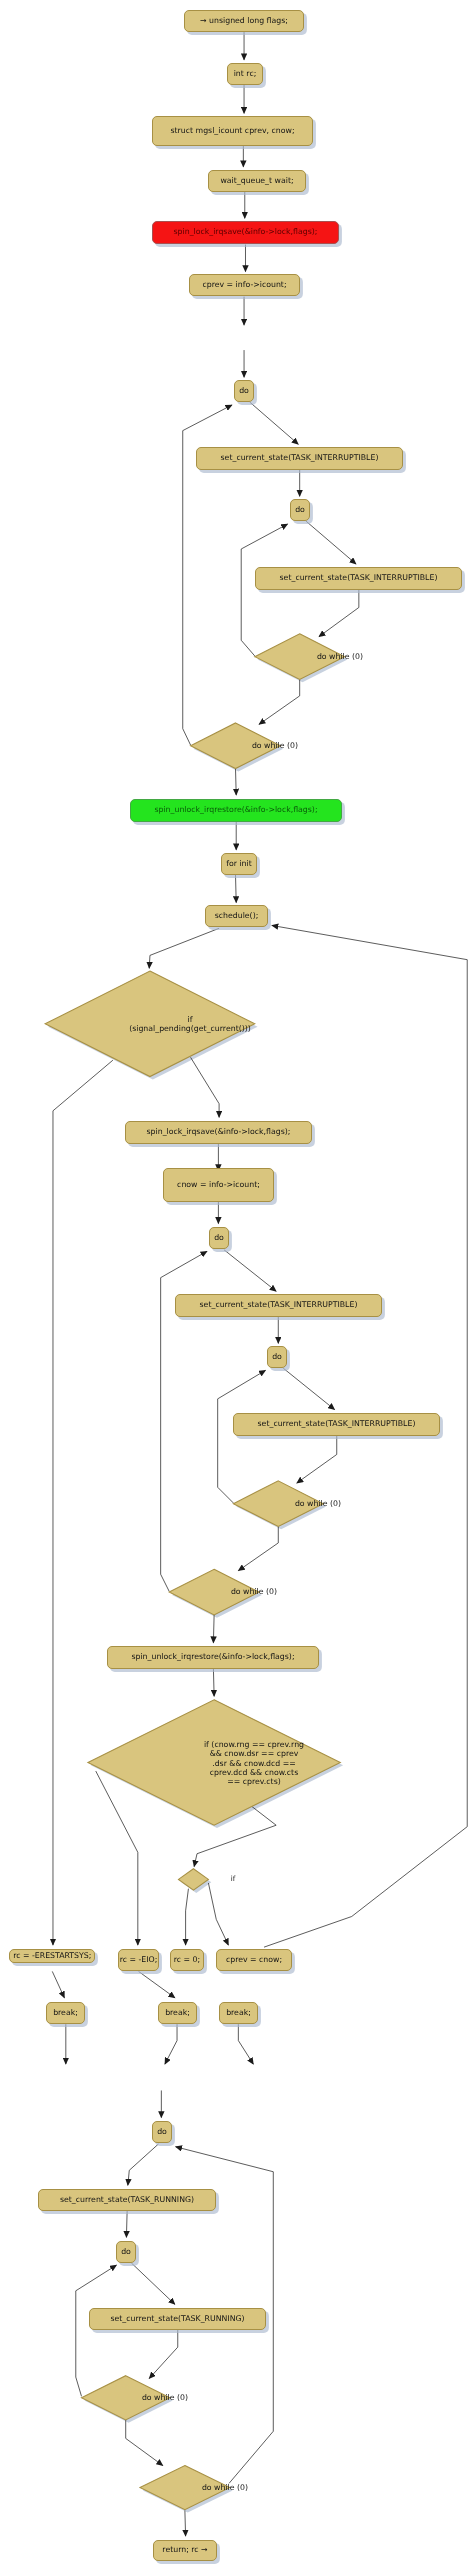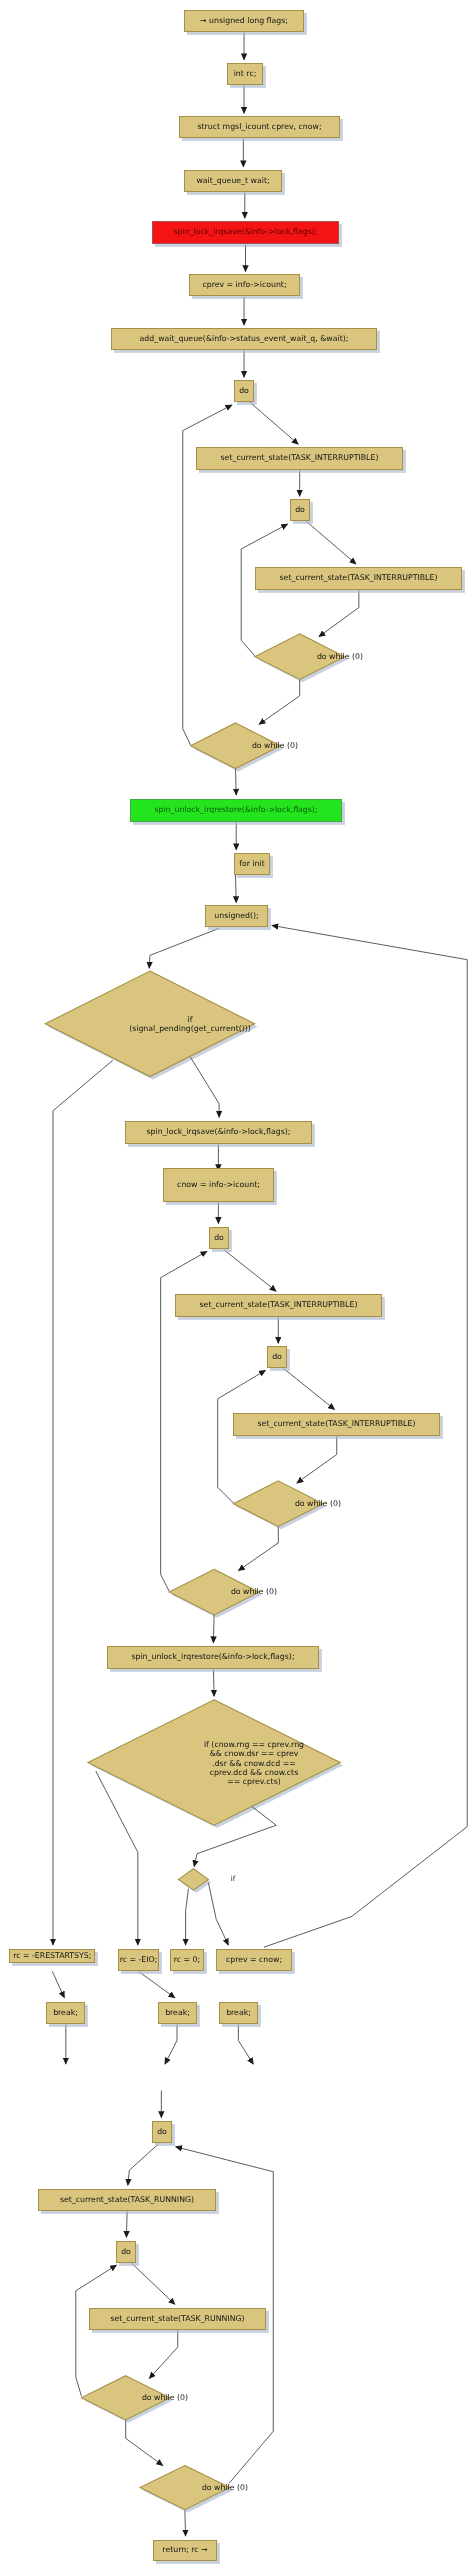--- a/index.html
+++ b/index.html
@@ -6,21 +6,21 @@
   .canvas {
     position:relative; width:476px; height:2576px; background:#ffffff;
     font-family:"DejaVu Sans", "Liberation Sans", sans-serif;
   }
   svg.edges { position:absolute; left:0; top:0; }
   .node {
     position:absolute; box-sizing:border-box;
     display:flex; align-items:center; justify-content:center;
     background:var(--node-fill,#d9c57e);
     border:1.1px solid var(--node-border,#a79044);
-    border-radius:0;
+    border-radius:5px;
     box-shadow:2.9px 2.9px 0 var(--shadow,rgba(170,185,206,.65));
     font-size:7.8px; line-height:8.6px; color:#141414;
     text-align:center; white-space:nowrap;
   }
   .node.red   { background:var(--red-fill,#f51414); color:var(--red-text,#5c0000); border-color:#a85050; }
   .node.green { background:var(--green-fill,#24e41e); color:var(--green-text,#0a5c0a); border-color:#43a843; }
   .dlabel {
     position:absolute; font-size:7.8px; line-height:9.3px; color:#141414;
     text-align:center; white-space:pre-line; pointer-events:none;margin-left:40px;
   }
@@ -111,32 +111,31 @@
       <polygon points="300,2201 363,2233 300,2265 237,2233"></polygon>
       <polygon points="300,2384 477,2472 300,2560 123,2472"></polygon>
       <polygon points="271,2621 292,2636 271,2651 250,2636"></polygon>
       <polygon points="176,3332 238,3363 176,3394 114,3363"></polygon>
       <polygon points="259,3458 322,3489 259,3520 196,3489"></polygon>
     </g>
   </svg>
 
   <div class="node" style="left:184px;top:10px;width:120px;height:22px">→ unsigned long flags;</div>
   <div class="node" style="left:227px;top:63px;width:36px;height:22px">int rc;</div>
-  <div class="node" style="left:179px;top:116px;width:161px;height:22px">struct mgsl_icount cprev, cnow;</div>
-  <div class="node" style="left:184px;top:170px;width:98px;height:22px">wait_queue_t wait;</div>
+  <div class="node" style="left:152px;top:116px;width:161px;height:30px">struct mgsl_icount cprev, cnow;</div>
+  <div class="node" style="left:208px;top:170px;width:98px;height:22px">wait_queue_t wait;</div>
   <div class="node red" style="left:152px;top:221px;width:187px;height:23px">spin_lock_irqsave(&amp;info-&gt;lock,flags);</div>
   <div class="node" style="left:189px;top:274px;width:111px;height:22px">cprev = info-&gt;icount;</div>
-  <div class="node" style="left:111px;top:328px;width:266px;height:22px">add_wait_queue(&amp;info-&gt;status_event_wait_q, &amp;wait);</div>
   <div class="node" style="left:234px;top:380px;width:20px;height:22px">do</div>
   <div class="node" style="left:196px;top:447px;width:207px;height:23px">set_current_state(TASK_INTERRUPTIBLE)</div>
   <div class="node" style="left:290px;top:499px;width:20px;height:22px">do</div>
   <div class="node" style="left:255px;top:567px;width:207px;height:23px">set_current_state(TASK_INTERRUPTIBLE)</div>
   <div class="node green" style="left:130px;top:799px;width:212px;height:23px">spin_unlock_irqrestore(&amp;info-&gt;lock,flags);</div>
-  <div class="node" style="left:234px;top:853px;width:36px;height:22px">for init</div>
-  <div class="node" style="left:205px;top:905px;width:63px;height:22px">unsigned();</div>
+  <div class="node" style="left:221px;top:853px;width:36px;height:22px">for init</div>
+  <div class="node" style="left:205px;top:905px;width:63px;height:22px">schedule();</div>
   <div class="node" style="left:125px;top:1121px;width:187px;height:23px">spin_lock_irqsave(&amp;info-&gt;lock,flags);</div>
   <div class="node" style="left:163px;top:1168px;width:111px;height:34px">cnow = info-&gt;icount;</div>
   <div class="node" style="left:209px;top:1227px;width:20px;height:22px">do</div>
   <div class="node" style="left:175px;top:1294px;width:207px;height:23px">set_current_state(TASK_INTERRUPTIBLE)</div>
   <div class="node" style="left:267px;top:1346px;width:20px;height:22px">do</div>
   <div class="node" style="left:233px;top:1413px;width:207px;height:23px">set_current_state(TASK_INTERRUPTIBLE)</div>
   <div class="node" style="left:107px;top:1646px;width:212px;height:23px">spin_unlock_irqrestore(&amp;info-&gt;lock,flags);</div>
   <div class="node" style="left:9.3px;top:1949px;width:86px;height:14px">rc = -ERESTARTSYS;</div>
   <div class="node" style="left:118px;top:1949px;width:41px;height:22px">rc = -EIO;</div>
   <div class="node" style="left:170px;top:1949px;width:34px;height:22px">rc = 0;</div>

